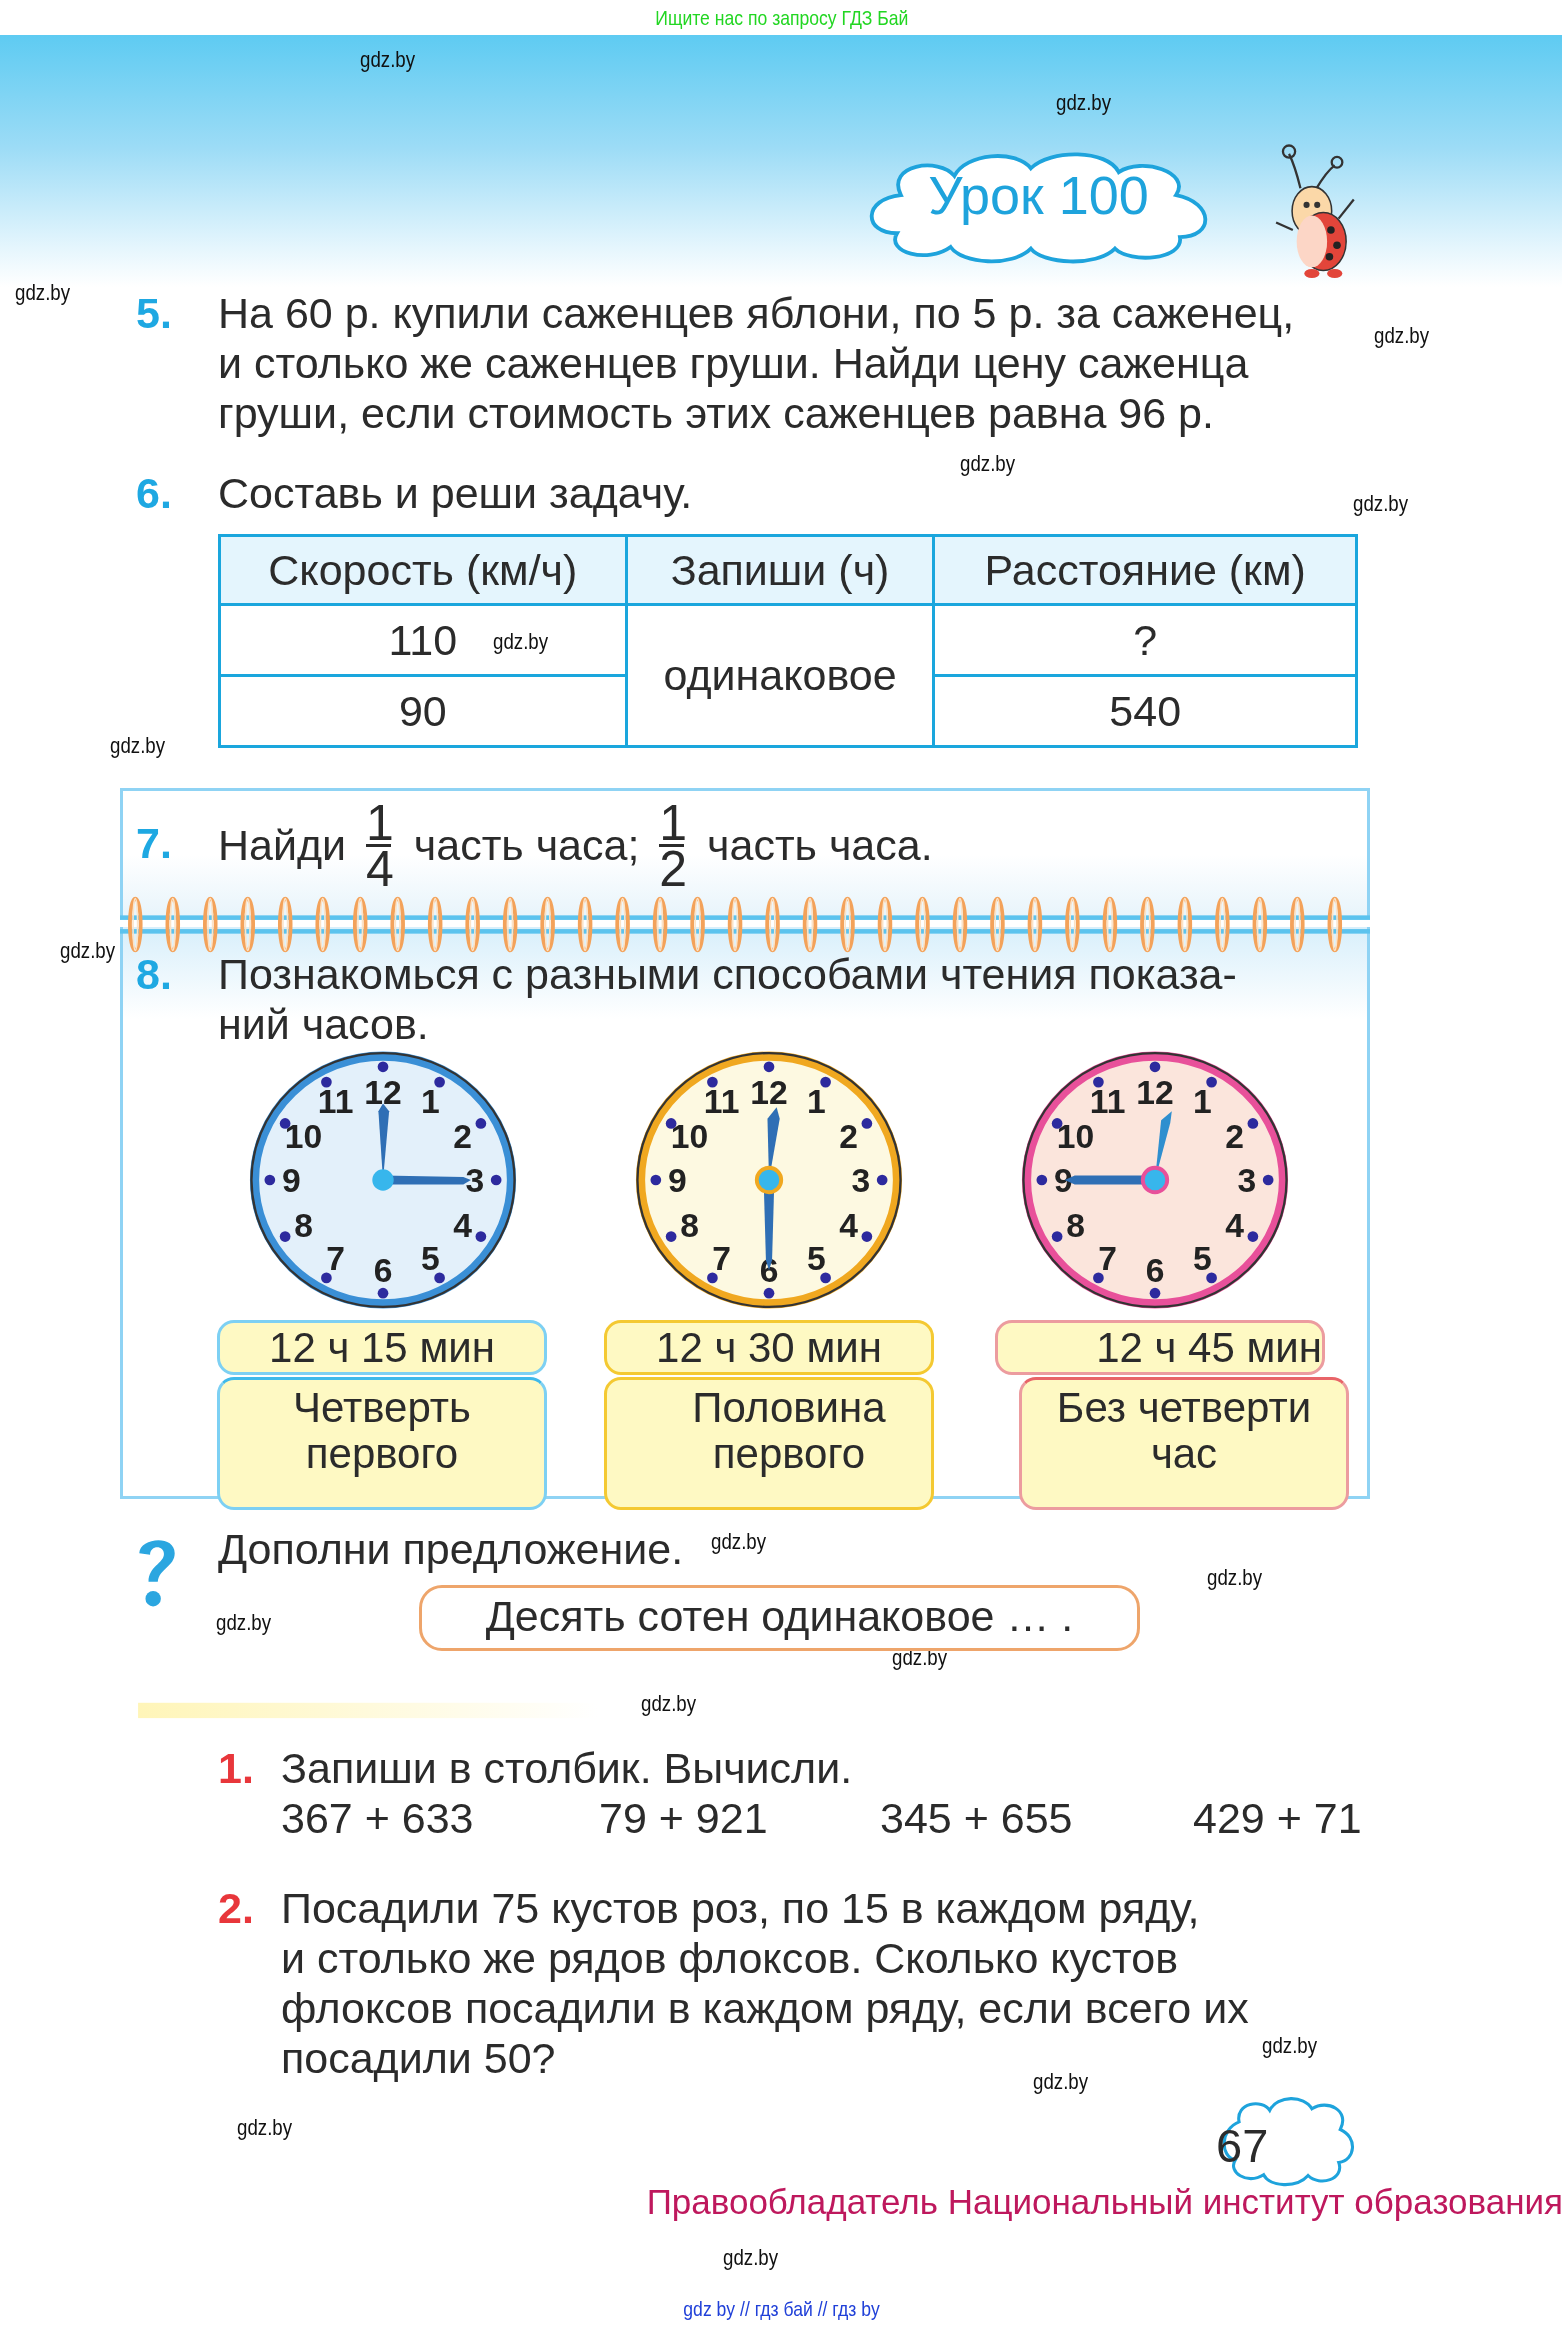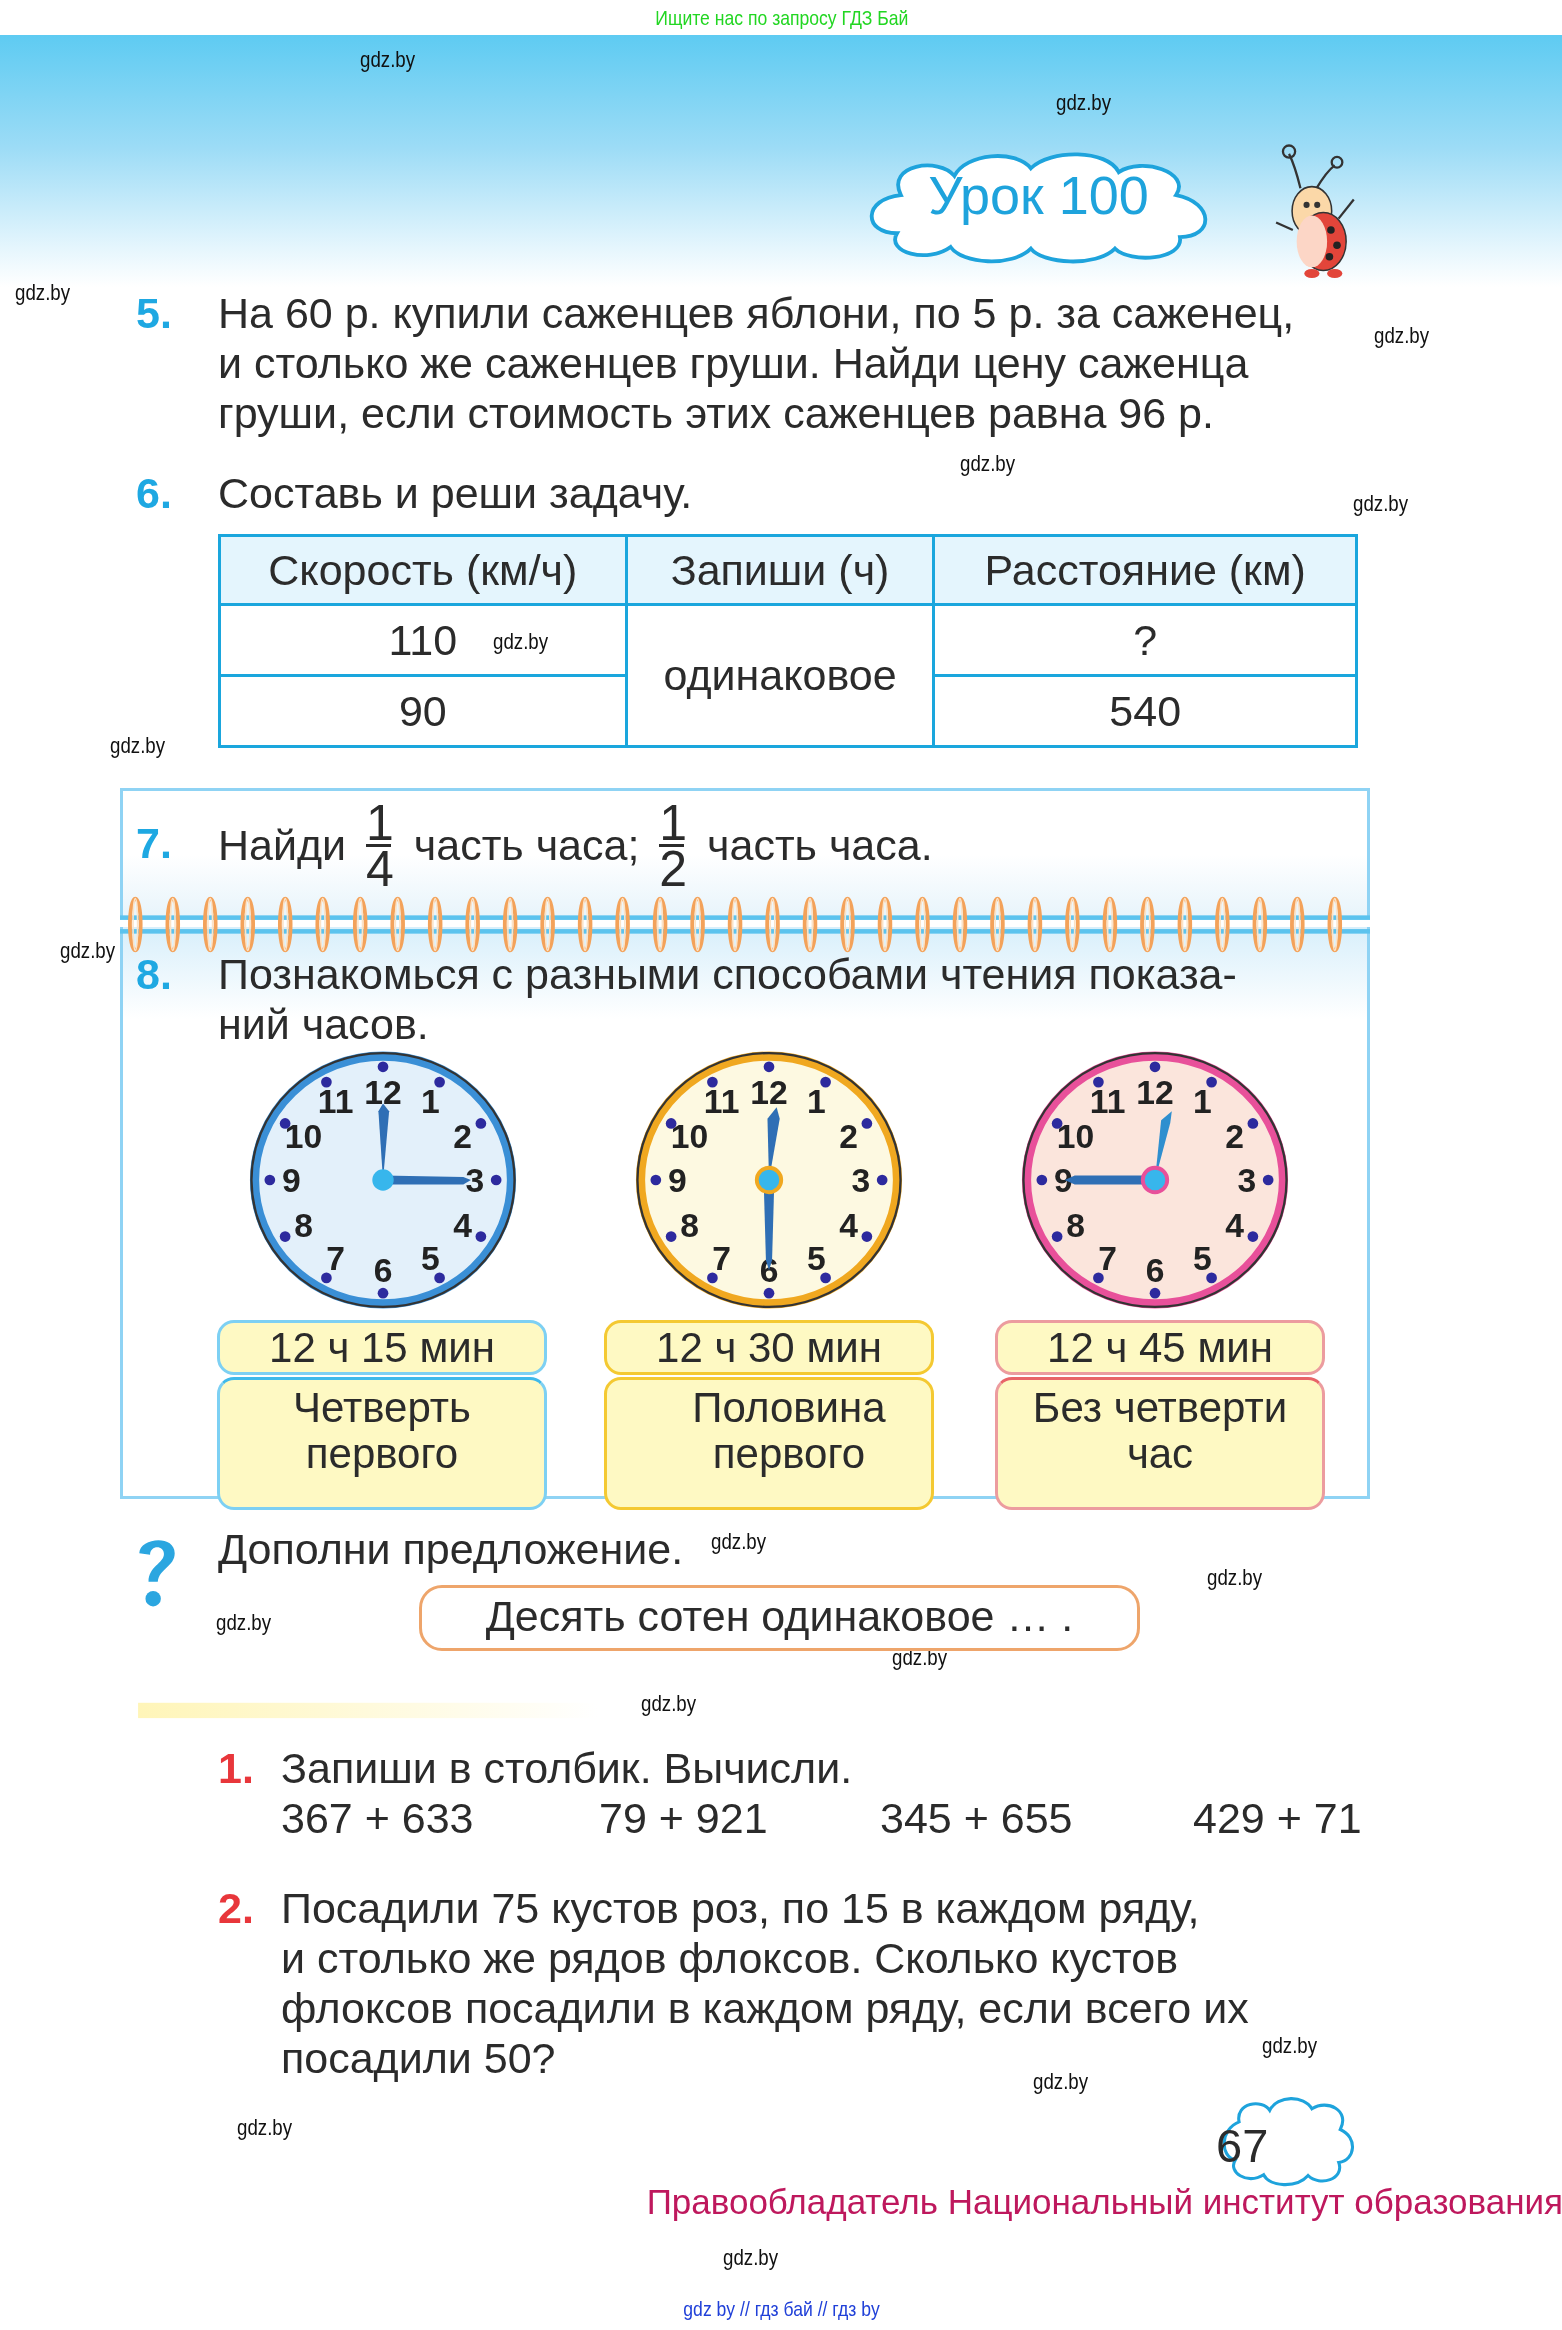--- a/index.html
+++ b/index.html
@@ -29,21 +29,21 @@
   .frac .bar { display: block; height: 3.1px; background: #2b2b2b; margin: 2.3px 0; width: 24.5px; }
   .clock { width: 268px; height: 260px; }
   .lbl { border-radius: 17px; border: 3.1px solid; background: #fef9c3; text-align: center; color: #2b2b2b; font-size: 42px; }
   .lbl-time { height: 55px; line-height: 50px; }
   .lbl-name { height: 133px; line-height: 46px; padding-top: 4.6px; border-top-width: 3.8px; }
   .blue-b { border-color: #7dd0f3; }
   .blue-b.lbl-name { border-top-color: #3fb9ea; }
   .yellow-b { border-color: #f4c932; }
   .yellow-b.lbl-name { border-top-color: #f4c932; }
   .pink-b { border-color: #ec9c9f; }
-  .pink-b.lbl-name { border-top-color: #e86468; }
+  .pink-b.lbl-name { border-top-color: #e86468; margin-left: 24px; }
   .q-icon { left: 130px; top: 1534px; width: 54px; height: 77px; }
   .fill-box { left: 419px; top: 1585px; width: 721px; height: 66px; border: 3.8px solid #eea56b; border-radius: 23px; font-size: 43px; text-align: center; line-height: 57px; }
   .corner { left: 135px; top: 1692px; width: 536px; height: 383px; }
   .footer-note { left: 0; top: 2182px; width: 1563px; text-align: right; font-size: 35px; color: #be185d; }
   .bottom-links { left: 0; top: 2297px; width: 1563px; text-align: center; font-size: 20.7px; color: #2040d8; }
   .bottom-links span { display: inline-block; transform: scaleX(0.85); }
   .pagecloud { left: 1216px; top: 2095px; width: 142px; height: 92px; }
   .pagenum { left: 1216px; top: 2110px; width: 142px; text-align: left; font-size: 47px; color: #2b2b2b; margin-top: 8px; }
 </style>
 </head>
@@ -318,21 +318,21 @@
 <div class="abs lbl lbl-time blue-b" style="left:217px;top:1320px;width:330px;">12 ч 15 мин</div>
 <div class="abs lbl lbl-name blue-b" style="left:217px;top:1377px;width:330px;">
   <div>Четверть</div>
   <div>первого</div>
 </div>
 <div class="abs lbl lbl-time yellow-b" style="left:604px;top:1320px;width:330px;">12 ч 30 мин</div>
 <div class="abs lbl lbl-name yellow-b" style="left:604px;top:1377px;width:330px;padding-left:40px;">
   <div>Половина</div>
   <div>первого</div>
 </div>
-<div class="abs lbl lbl-time pink-b" style="left:995px;top:1320px;width:330px;">12 ч 45 мин</div>
+<div class="abs lbl lbl-time pink-b" style="left:995px;top:1320px;width:330px;text-align:right;">12 ч 45 мин</div>
 <div class="abs lbl lbl-name pink-b" style="left:995px;top:1377px;width:330px;">
   <div>Без четверти</div>
   <div>час</div>
 </div>
 
 <svg class="abs q-icon" viewBox="0 0 70 100">
   <path d="M12,25 C12,5 58,0 58,25 C58,42 38,45 36,62 L24,62 C24,42 44,38 44,26 C44,14 26,14 26,27 Z" fill="#2ba6e0"></path>
   <ellipse cx="30" cy="84" rx="10" ry="10" fill="#2ba6e0"></ellipse>
 </svg>
 <div class="abs task" style="left:218px;top:1524px;">Дополни предложение.</div>

